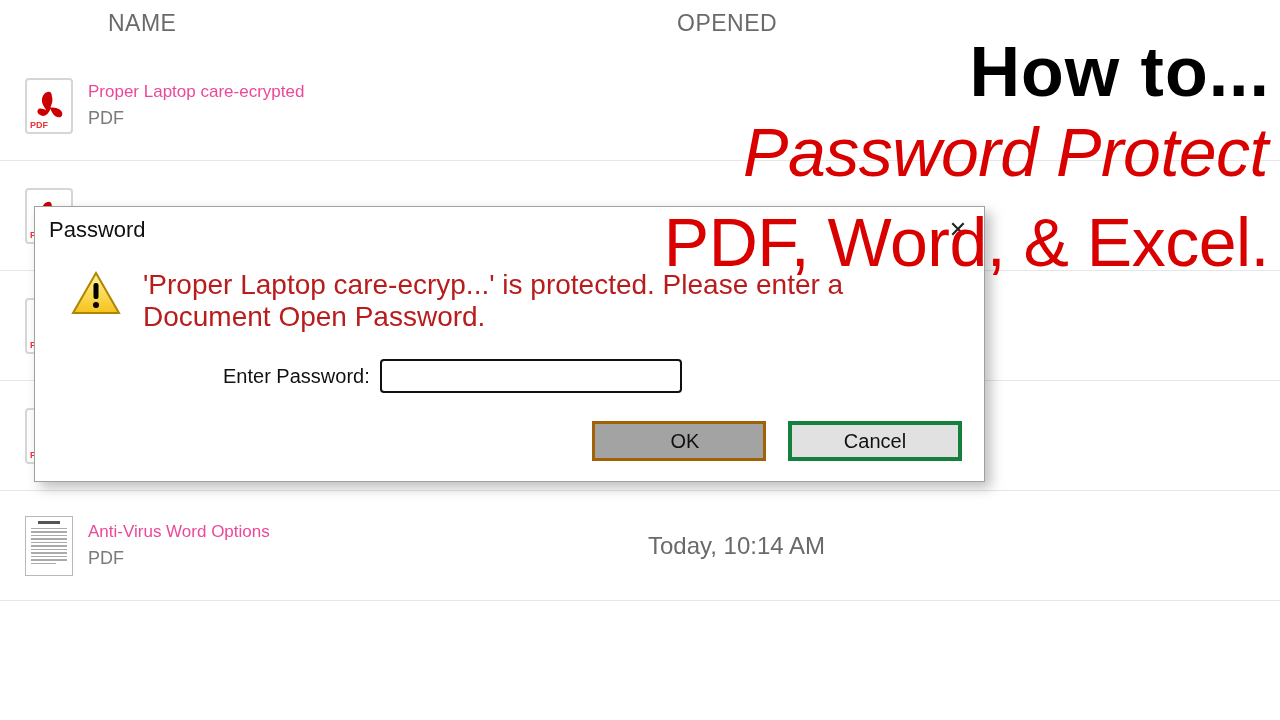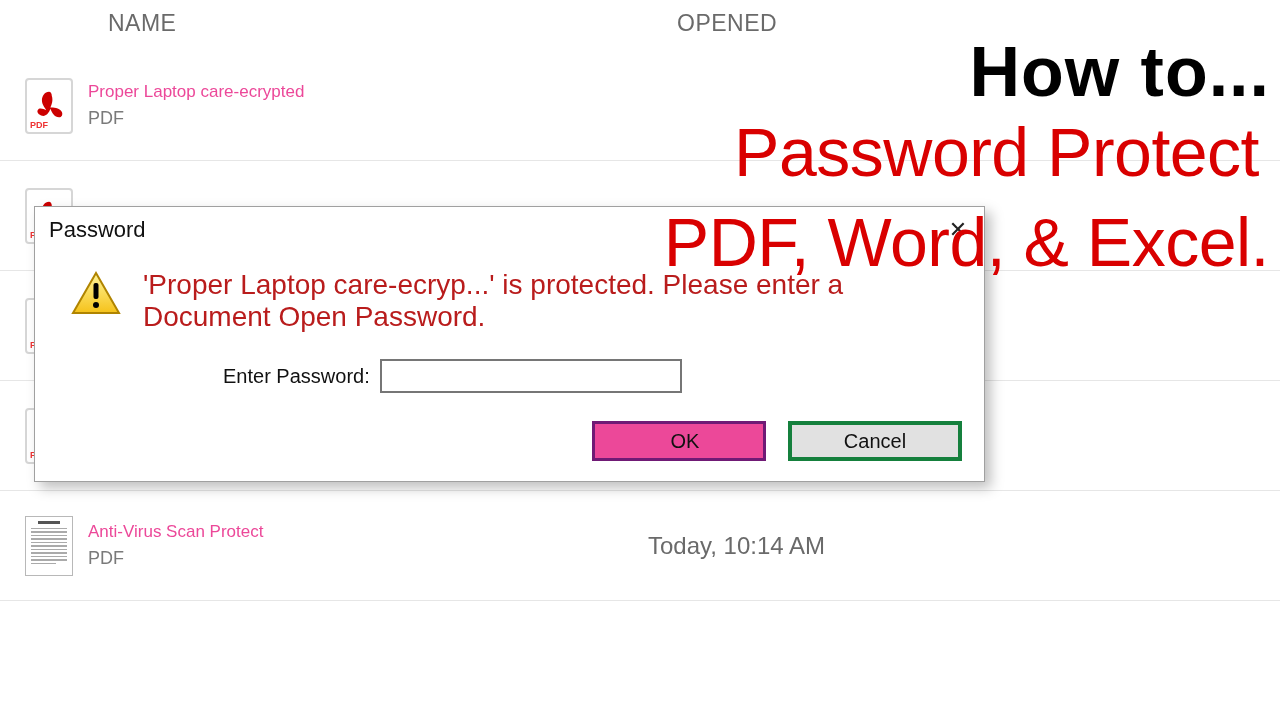--- a/index.html
+++ b/index.html
@@ -130,21 +130,21 @@
     .btn {
       width: 174px;
       height: 40px;
       background: #e1e1e1;
       border: 4px solid #15803d;
       font-size: 20px;
       color: #111;
       cursor: pointer;
       font-family: inherit;
     }
-    .btn.primary { border: 3px solid #701a75; background: #ec4899; padding-left: 12px; }
+    .btn.primary { border: 3px solid #a16207; background: #a3a3a3; padding-left: 12px; }
     .overlay-text {
       position: absolute;
       right: 10px;
       font-family: Arial, sans-serif;
       z-index: 20;
     }
     .overlay-howto {
       top: 16px;
       font-size: 70px;
       color: #000;
@@ -152,21 +152,21 @@
       letter-spacing: 1px;
       margin-top: 16px;
     }
     .overlay-red {
       color: #d90000;
       font-size: 68px;
       font-weight: 400;
       line-height: 1.0;
       letter-spacing: -0.5px;
     }
-    .line1 { top: 118px; right: 21px; }
+    .line1 { top: 118px; right: 12px; font-style: italic; }
     .line2 { top: 208px; right: 11px; white-space: nowrap; }
   </style>
 </head>
 <body>
 
 <div class="file-list">
   <div class="list-header">
     <div class="col-name">NAME</div>
     <div class="col-opened">OPENED</div>
   </div>
@@ -236,21 +236,21 @@
           <div class="th-line"></div>
           <div class="th-line"></div>
         <div class="th-line"></div>
           <div class="th-line"></div>
           <div class="th-line"></div>
         <div class="th-line"></div>
           <div class="th-line short"></div>
       </div>
     </div>
     <div class="file-text">
-      <div class="file-name">Anti-Virus Scan Protect</div>
+      <div class="file-name">Anti-Virus Word Options</div>
       <div class="file-type">PDF</div>
     </div>
     <div class="file-date">Today, 10:14 AM</div>
   </div>
 </div>
 
 <div class="dialog">
   <div class="dialog-titlebar">
     <span>Password</span>
     <div class="close-btn">

